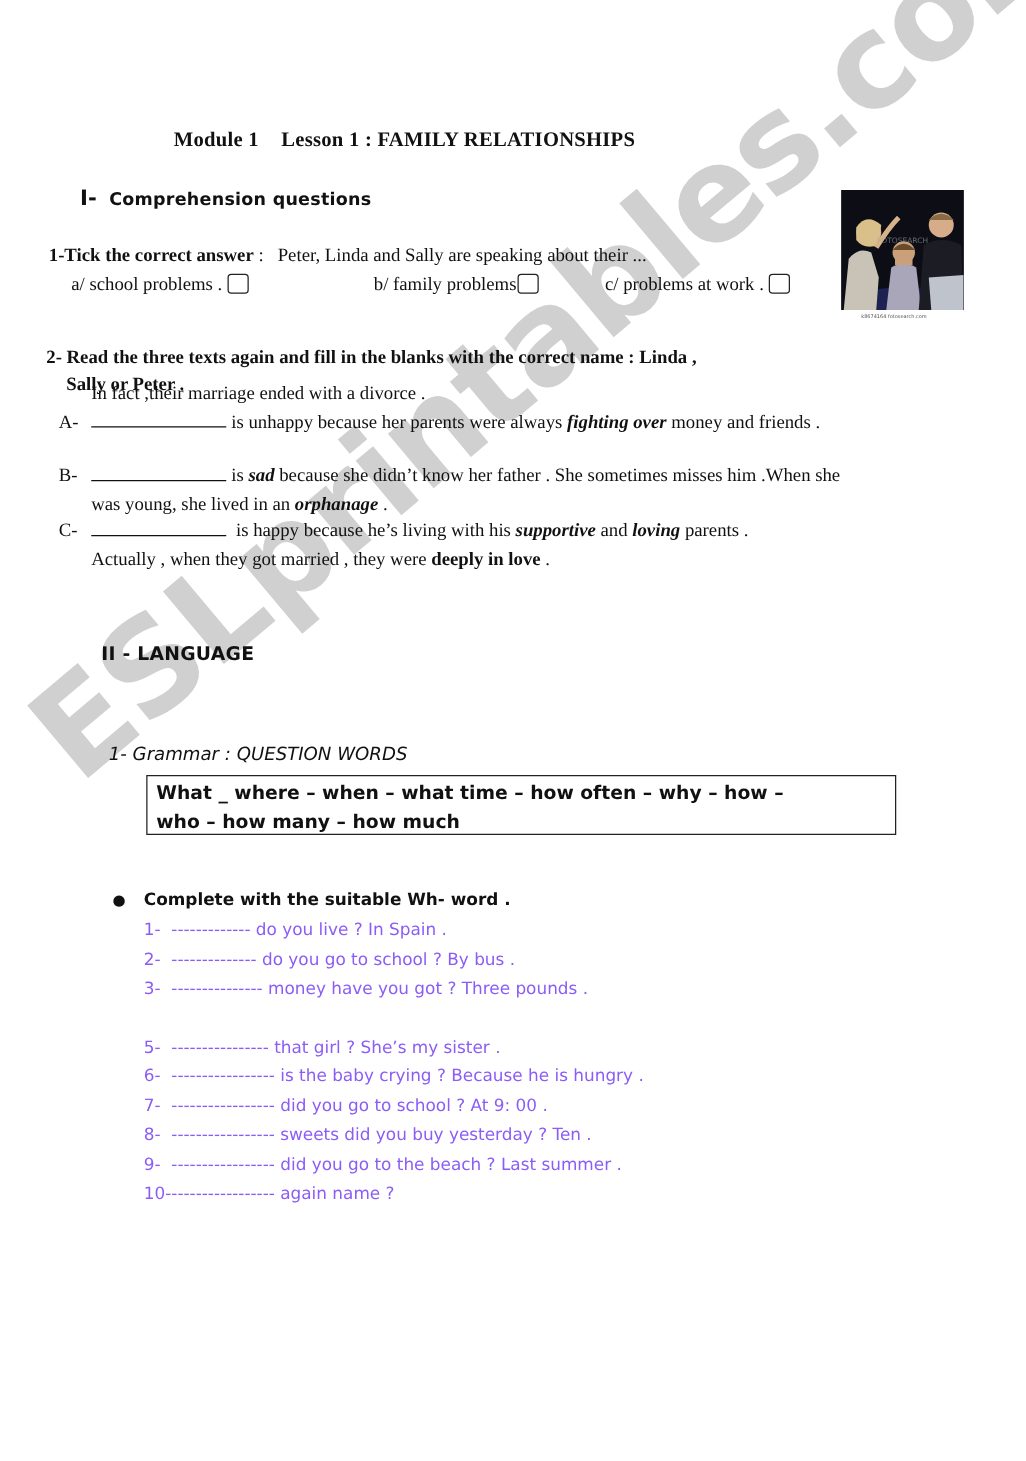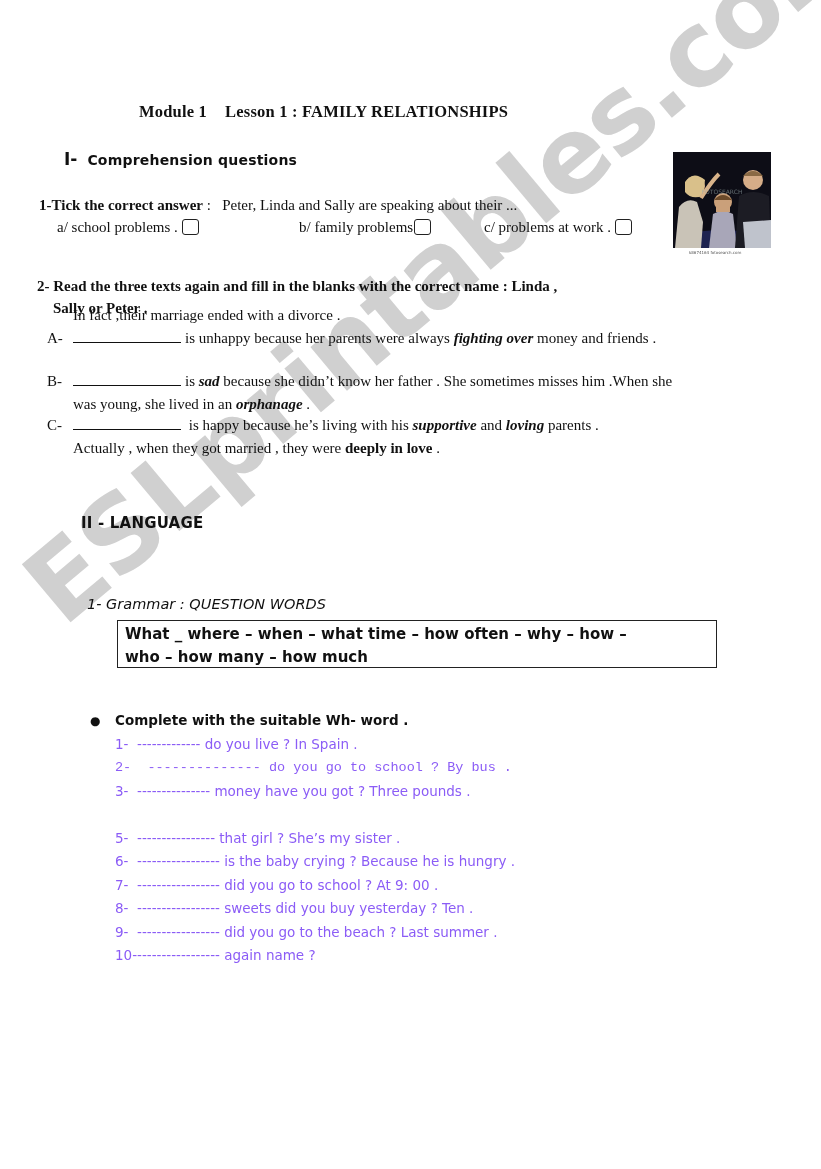--- a/index.html
+++ b/index.html
@@ -133,21 +133,21 @@
     <div class="wordbox sans">
       <div>What _ where – when – what time – how often – why – how –</div>
       <div>who –  how many – how much</div>
     </div>
 
     <div class="abs instr sans">
       <span class="bullet">●</span><span>Complete with the suitable Wh- word .</span>
     </div>
 
     <div class="abs ex sans" style="top:736px;"><span>1-</span>&nbsp;&nbsp;<span>-------------</span><span> do you live ? In Spain .</span></div>
-    <div class="abs ex sans" style="top:760px;font-family:Liberation Mono, monospace;"><span>2-</span>&nbsp;&nbsp;<span>--------------</span><span> do you go to school ? By bus .</span></div>
+    <div class="abs ex sans" style="top:760px;"><span>2-</span>&nbsp;&nbsp;<span>--------------</span><span> do you go to school ? By bus .</span></div>
     <div class="abs ex sans" style="top:783px;"><span>3-</span>&nbsp;&nbsp;<span>---------------</span><span>  money have you got ? Three pounds .</span></div>
     <div class="abs ex sans" style="top:830px;"><span>5-</span>&nbsp;&nbsp;<span>----------------</span><span>  that girl ? She’s my sister .</span></div>
     <div class="abs ex sans" style="top:853px;"><span>6-</span>&nbsp;&nbsp;<span>-----------------</span><span> is the baby crying ? Because he is hungry .</span></div>
     <div class="abs ex sans" style="top:877px;"><span>7-</span>&nbsp;&nbsp;<span>-----------------</span><span> did you go to school ? At 9: 00 .</span></div>
     <div class="abs ex sans" style="top:900px;"><span>8-</span>&nbsp;&nbsp;<span>-----------------</span><span> sweets did you buy yesterday ? Ten .</span></div>
     <div class="abs ex sans" style="top:924px;"><span>9-</span>&nbsp;&nbsp;<span>-----------------</span><span>  did you go to the beach ? Last summer .</span></div>
     <div class="abs ex sans" style="top:947px;"><span>10-</span><span>-----------------</span><span> again name ?</span></div>
 
   </div>
 </div>

